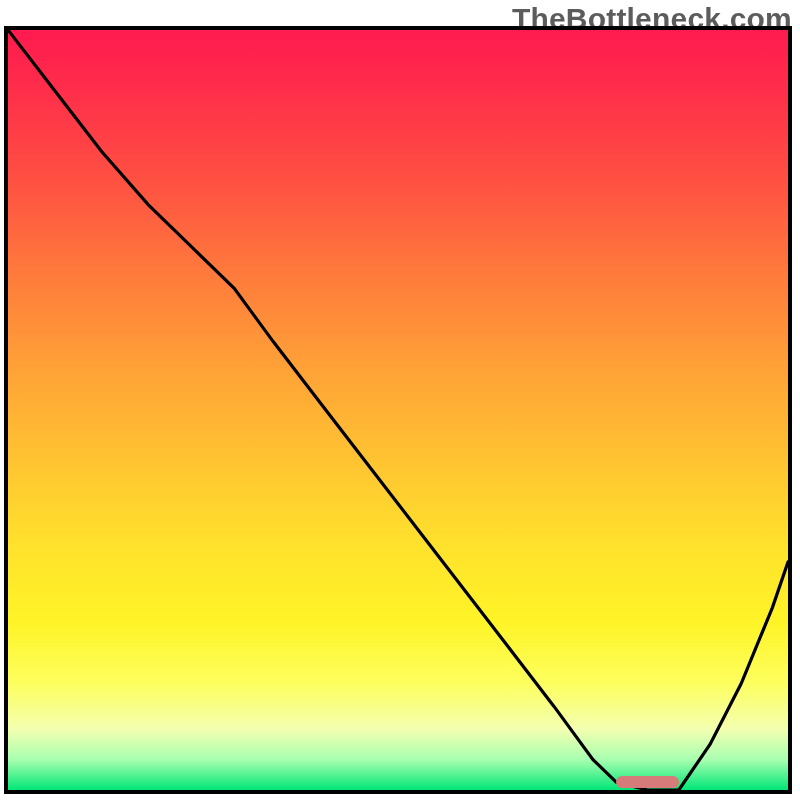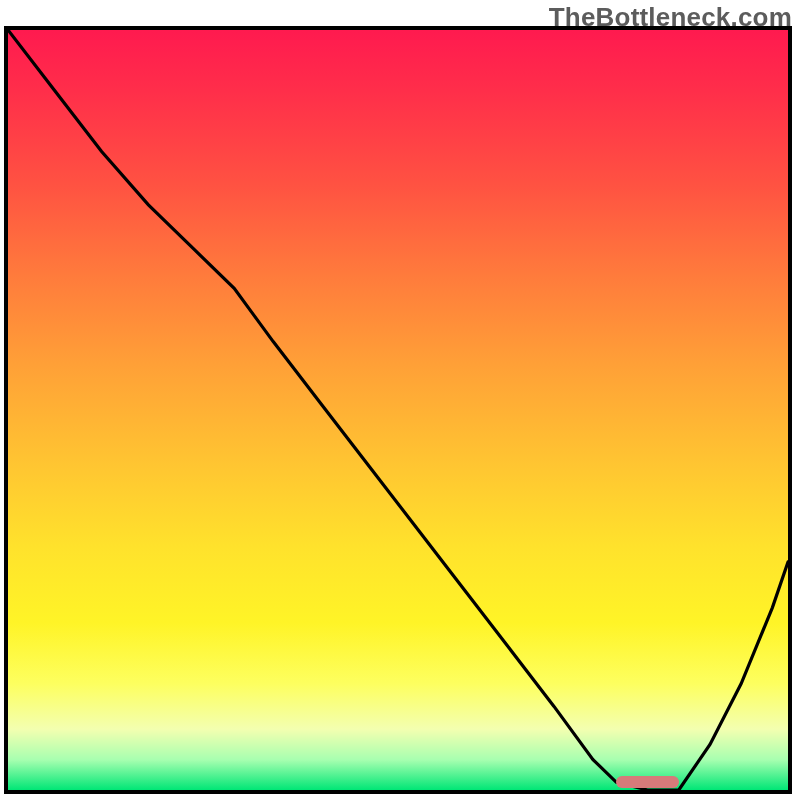--- a/index.html
+++ b/index.html
@@ -46,21 +46,21 @@
     position: absolute;
     left: 0;
     top: 0;
     width: 100%;
     height: 100%;
   }
   .watermark {
     position: absolute;
     top: 2px;
     right: 8px;
-    font-size: 26px;
+    font-size: 30px;
     font-weight: 600;
     color: #5c5c5c;
     letter-spacing: 0.2px;
   }
   .marker {
     position: absolute;
     height: 12px;
     border-radius: 6px;
     background: #d67a7a;
   }

